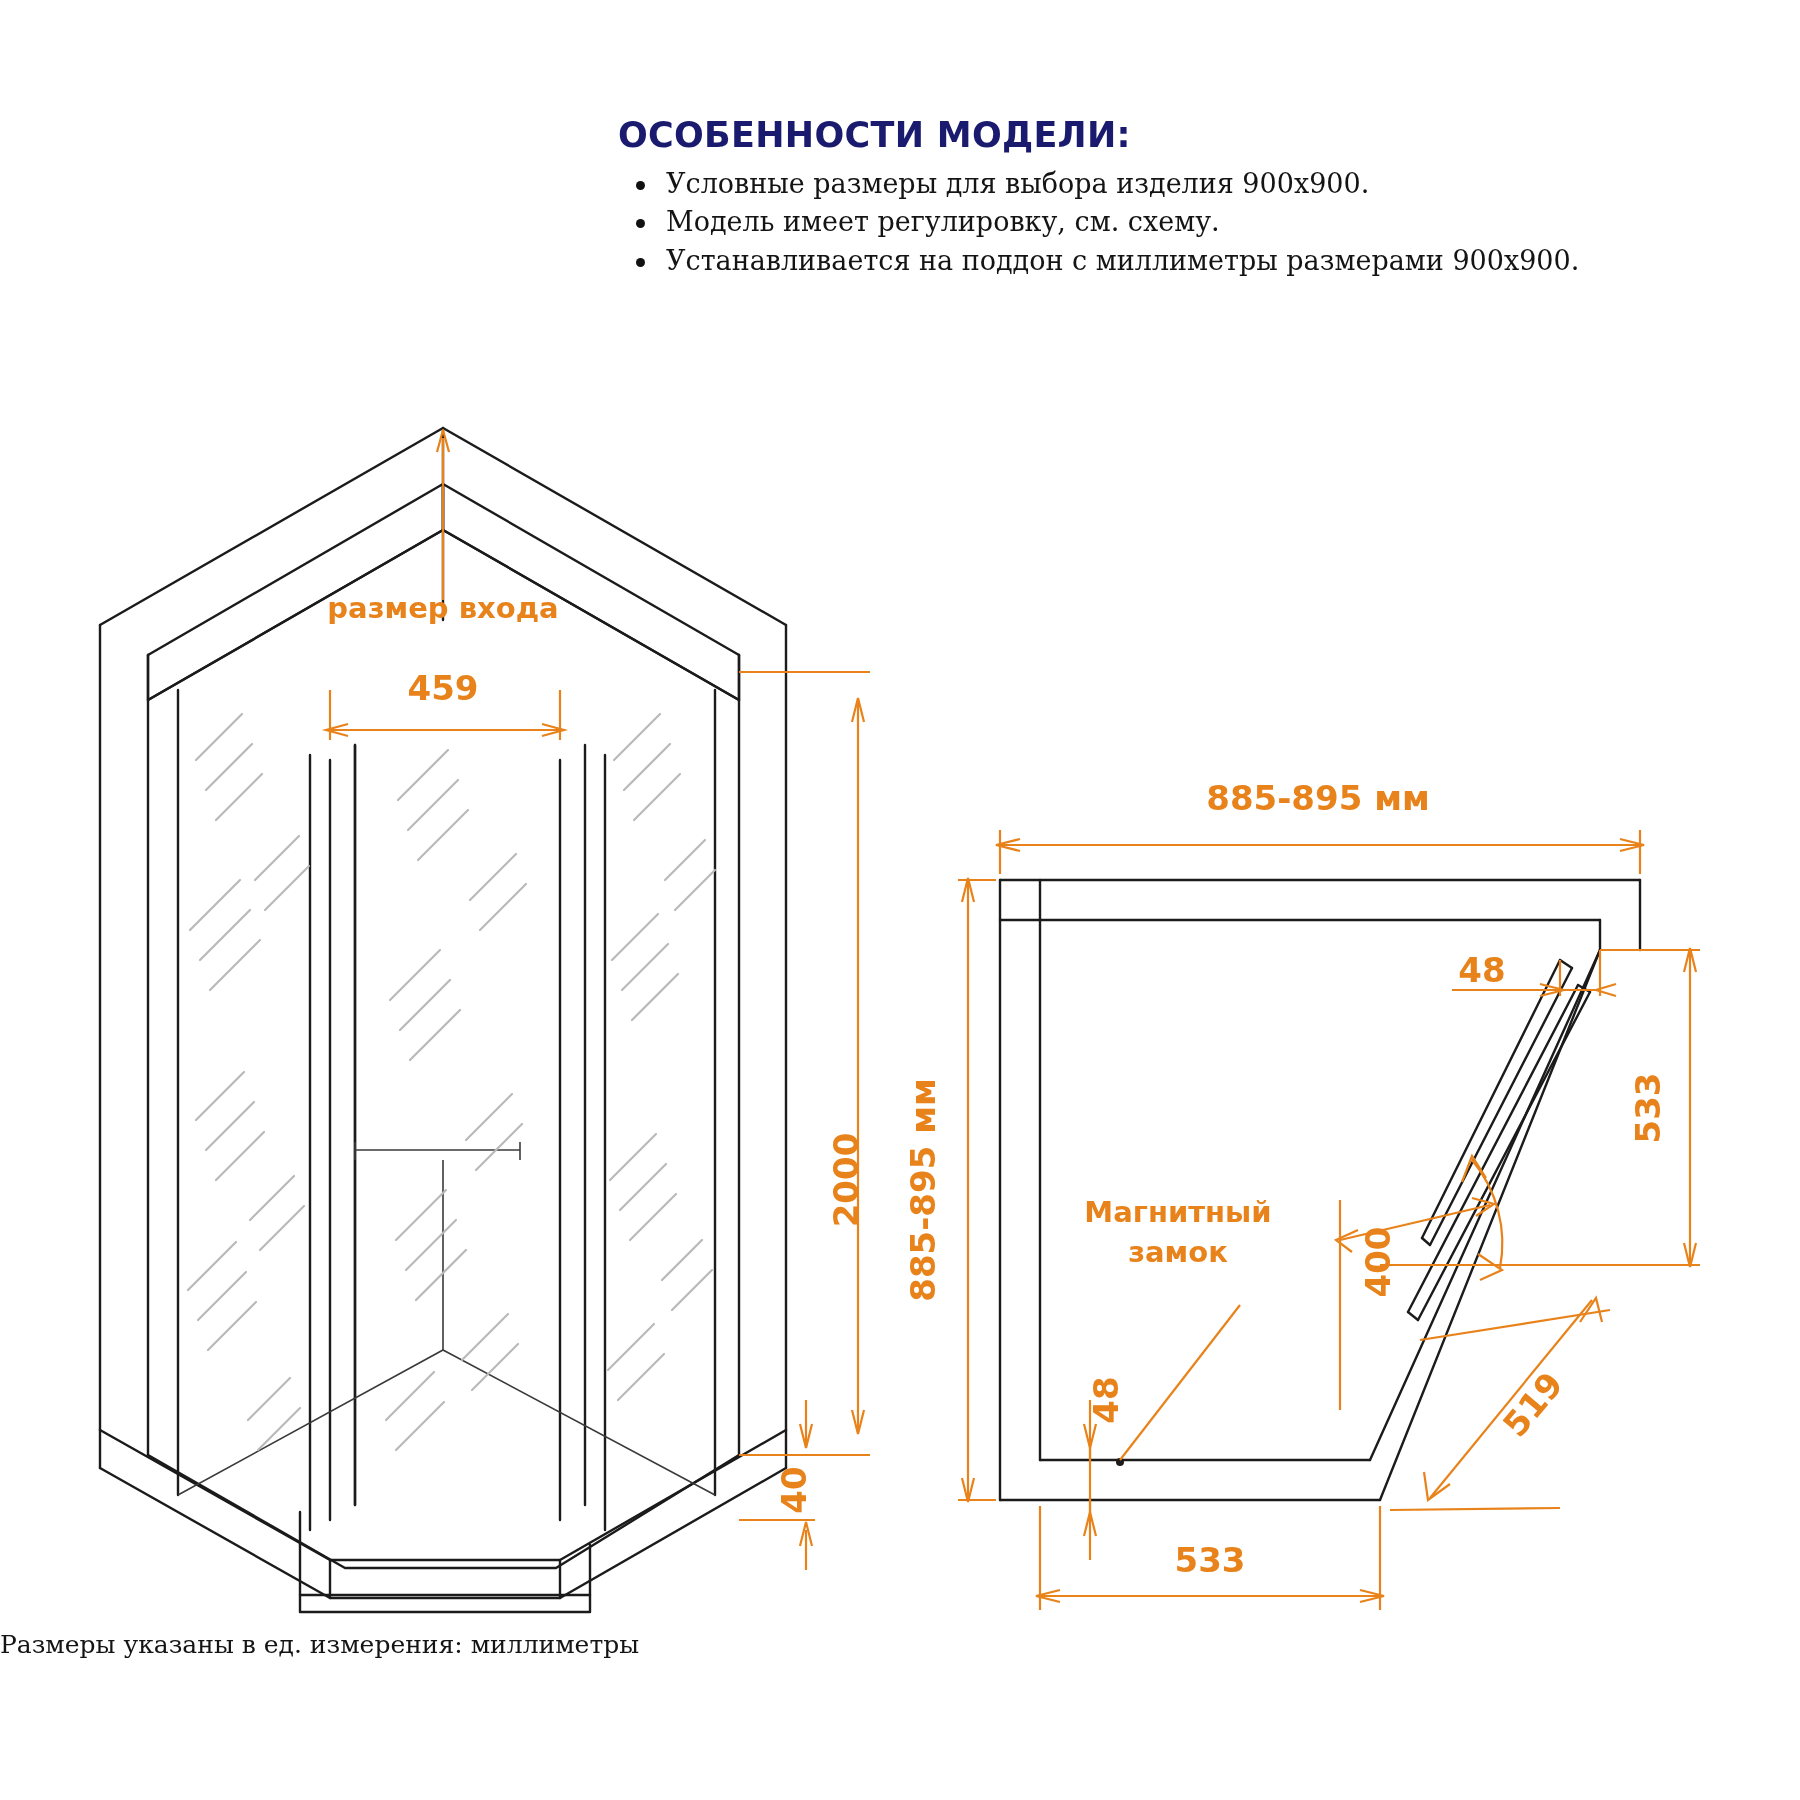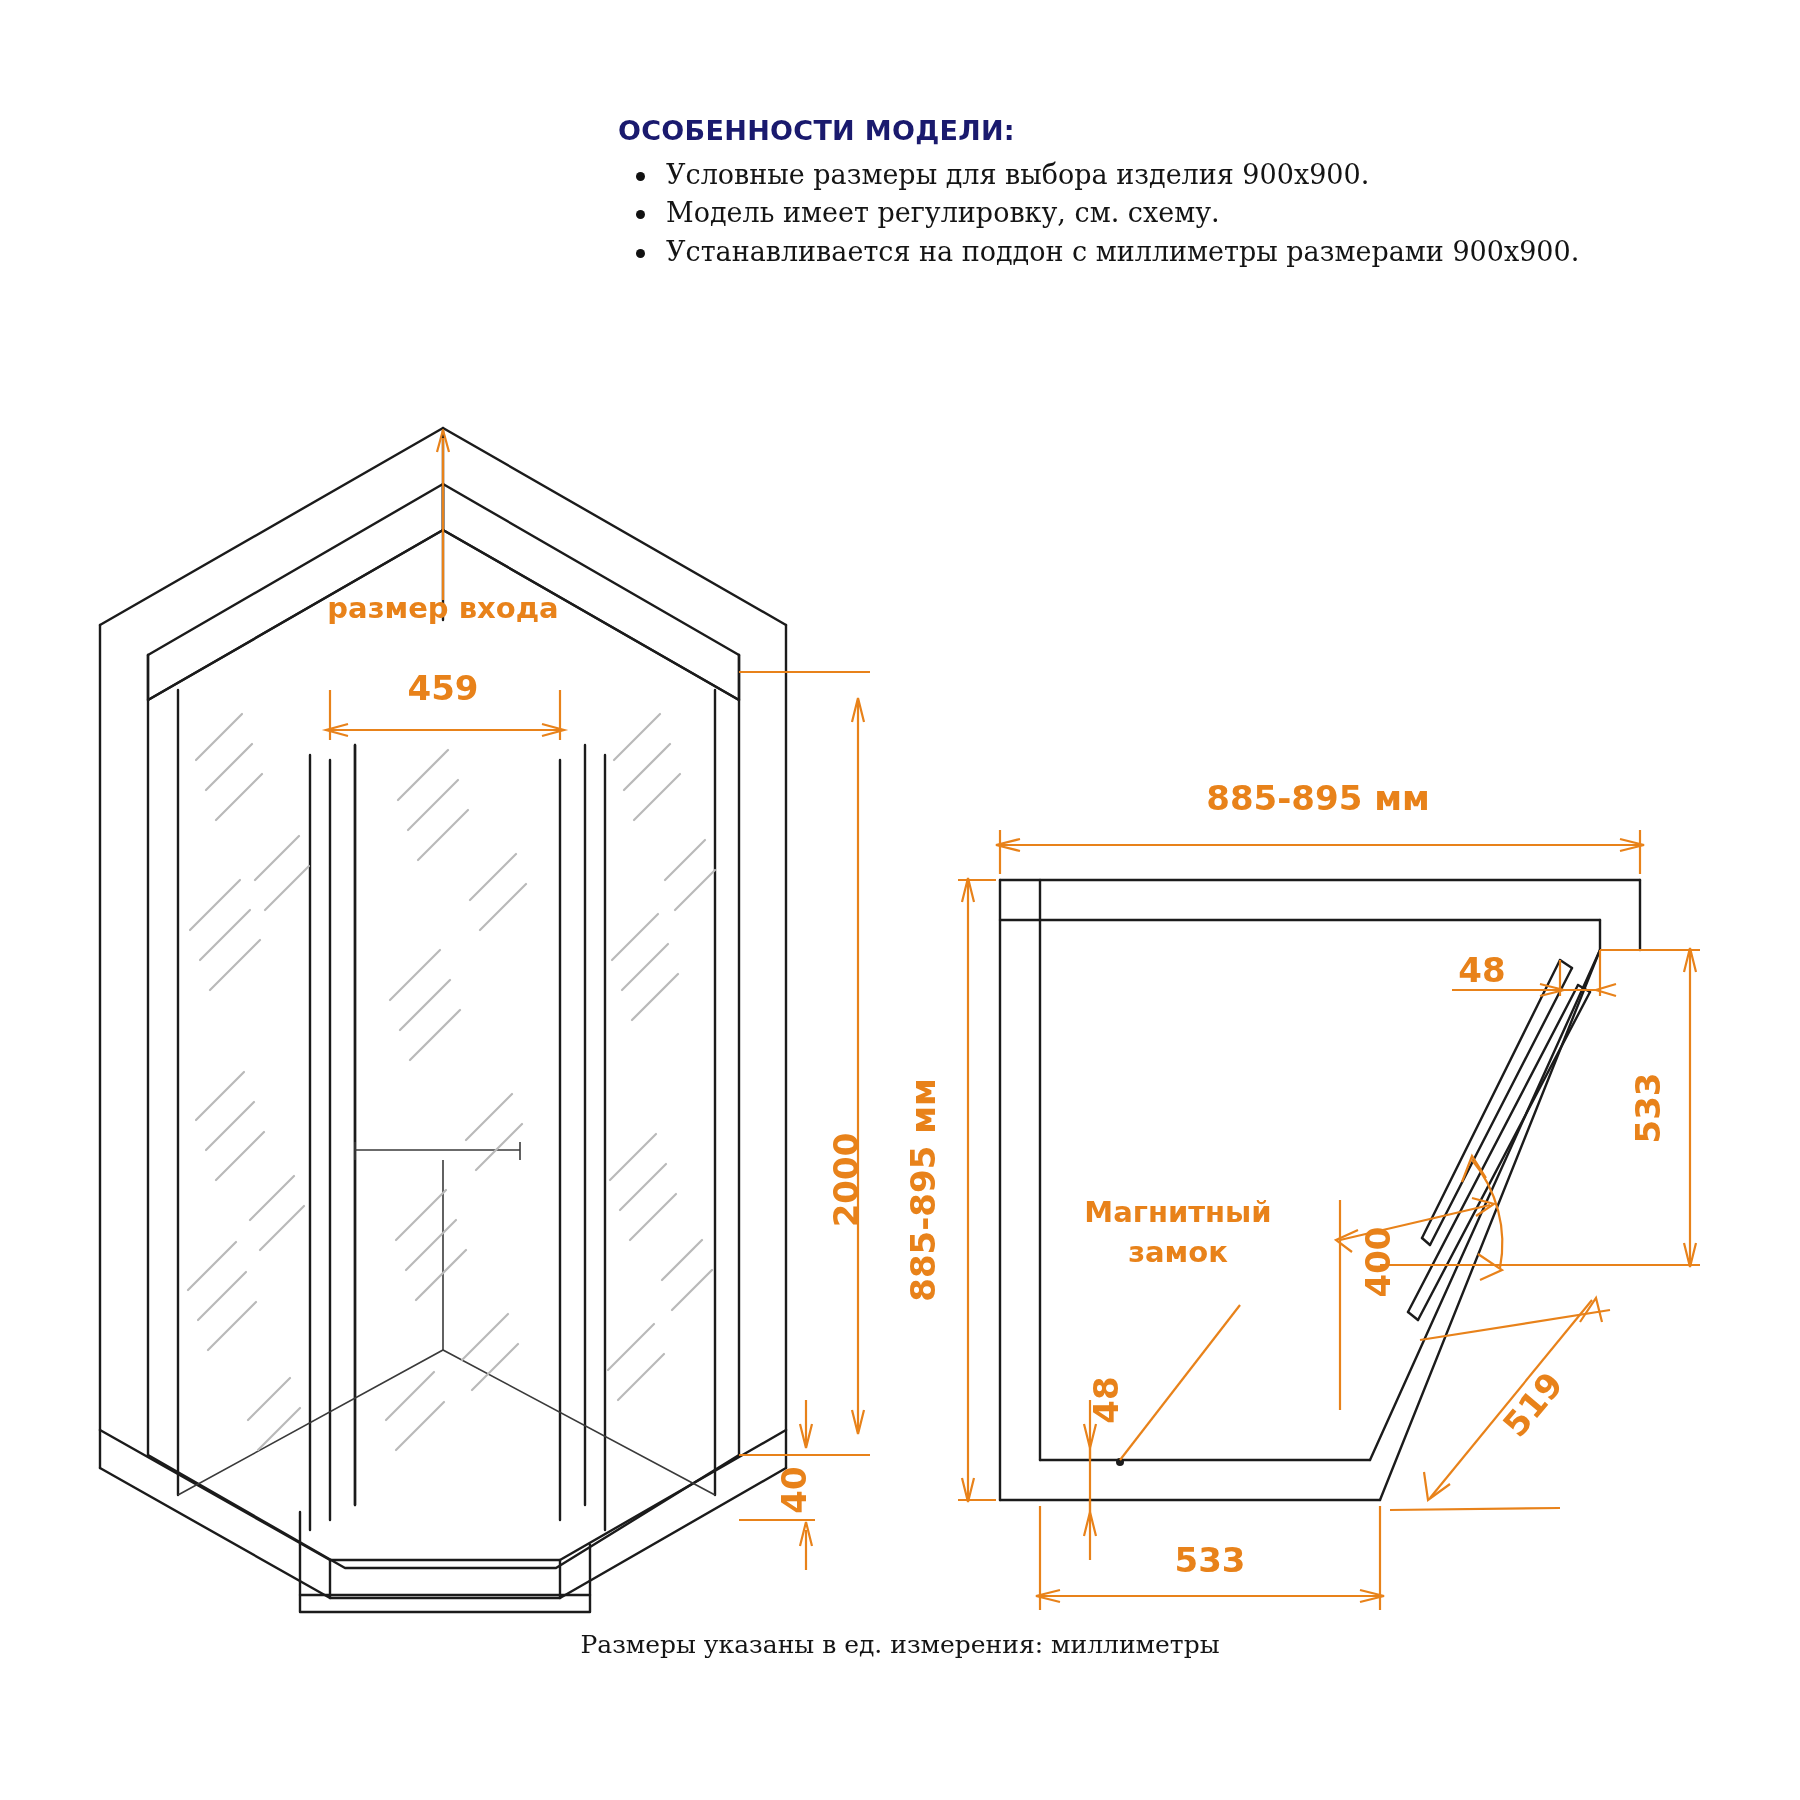--- a/index.html
+++ b/index.html
@@ -7,39 +7,39 @@
     width:1800px;height:1800px;position:relative;overflow:hidden;
     font-family:"DejaVu Sans","Liberation Sans",sans-serif;
   }
   .stage{position:absolute;inset:0;}
 
   
   .features{
     position:absolute;left:618px;top:115px;width:1060px;
   }
   .features-title{
-    color:#1a1a6e;font-weight:bold;font-size:27px;letter-spacing:.3px;
+    color:#1a1a6e;font-weight:bold;font-size:35px;letter-spacing:.3px;
     margin:0 0 10px 0;
   }
   .features ul{
     list-style:none;margin:0;padding:0;
   }
   .features li{
     position:relative;padding-left:48px;
     color:#141414;font-size:27px;line-height:1.42;
     font-family:"DejaVu Serif","Liberation Serif",serif;
   }
   .features li::before{
     content:"";position:absolute;left:18px;top:16px;
     width:9px;height:9px;border-radius:50%;background:#111;
   }
 
   
   .footnote{
-    position:absolute;left:0;right:0;top:1630px;text-align:center;
+    position:absolute;left:0;right:0;top:1630px;text-align:left;
     font-size:25px;color:#141414;
     font-family:"DejaVu Serif","Liberation Serif",serif;
   }
 
   
   svg{position:absolute;left:0;top:0;}
   .ln{fill:none;stroke:#1b1b1b;stroke-width:2.4;stroke-linejoin:round;stroke-linecap:round;}
   .ln-thin{fill:none;stroke:#3a3a3a;stroke-width:1.6;}
   .glass{fill:none;stroke:#b9b9b9;stroke-width:2.2;stroke-linecap:round;}
   .dim{fill:none;stroke:#E8821A;stroke-width:2.2;}

